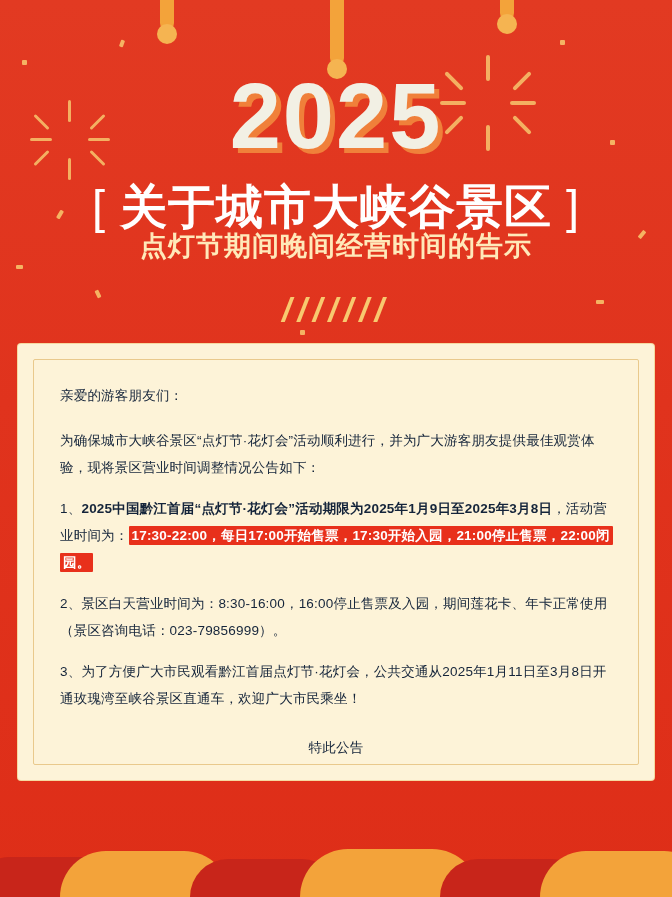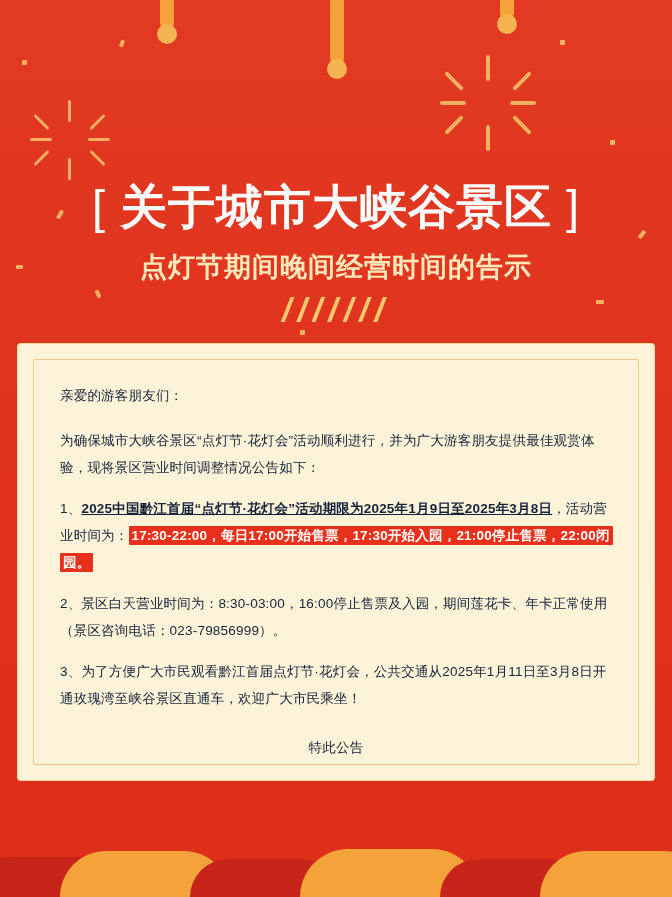--- a/index.html
+++ b/index.html
@@ -82,21 +82,21 @@
     font-weight: bold;
     color: #ffffff;
     letter-spacing: 1px;
   }
   .title-main .bracket {
     color: #ffffff;
     font-weight: normal;
   }
   .title-sub {
     position: absolute;
-    top: 249px;
+    top: 228px;
     left: 0;
     width: 100%;
     text-align: center;
     font-size: 27px;
     font-weight: bold;
     color: #ffe9ba;
     letter-spacing: 1px;
   }
   .slashes {
     position: absolute;
@@ -146,21 +146,21 @@
   .p.last { margin-top: 22px; text-align: center; }
   .hl {
     background: #e8301b;
     color: #ffffff;
     font-weight: bold;
     padding: 2px 3px;
     border-radius: 1px;
     box-decoration-break: clone;
     -webkit-box-decoration-break: clone;
   }
-  .b { font-weight: bold; text-decoration: underline; }
+  .b { font-weight: bold; }
   .sign {
     position: absolute;
     right: 26px;
     bottom: 46px;
     text-align: right;
     font-size: 13.5px;
     color: #14243a;
     line-height: 1.9;
   }
 
@@ -217,20 +217,21 @@
   <div class="confetti" style="left:58px;top:210px;width:4px;height:9px;transform:rotate(30deg);"></div>
   <div class="confetti" style="left:16px;top:265px;width:7px;height:4px;"></div>
   <div class="confetti" style="left:96px;top:290px;width:4px;height:8px;transform:rotate(-25deg);"></div>
   <div class="confetti" style="left:610px;top:140px;width:5px;height:5px;"></div>
   <div class="confetti" style="left:640px;top:230px;width:4px;height:9px;transform:rotate(40deg);"></div>
   <div class="confetti" style="left:596px;top:300px;width:8px;height:4px;"></div>
   <div class="confetti" style="left:560px;top:40px;width:5px;height:5px;"></div>
   <div class="confetti" style="left:120px;top:40px;width:4px;height:7px;transform:rotate(20deg);"></div>
   <div class="confetti" style="left:300px;top:330px;width:5px;height:5px;"></div>
 
+  <div class="year">2025</div>
 
   <div class="title-main">
     <span class="bracket">[</span>
     <span>关于城市大峡谷景区</span>
     <span class="bracket">]</span>
   </div>
 
   <div class="title-sub">点灯节期间晚间经营时间的告示</div>
   <div class="slashes">///////</div>
 
@@ -238,21 +239,21 @@
     <div class="card-inner">
 
       <p class="p greeting">亲爱的游客朋友们：</p>
 
       <p class="p">为确保城市大峡谷景区“点灯节·花灯会”活动顺利进行，并为广大游客朋友提供最佳观赏体验，现将景区营业时间调整情况公告如下：</p>
 
       <p class="p">
         <span>1、</span><span class="b">2025中国黔江首届“点灯节·花灯会”活动期限为2025年1月9日至2025年3月8日</span><span>，活动营业时间为：</span><span class="hl">17:30-22:00，每日17:00开始售票，17:30开始入园，21:00停止售票，22:00闭园。</span>
       </p>
 
-      <p class="p">2、景区白天营业时间为：8:30-03:00，16:00停止售票及入园，期间莲花卡、年卡正常使用（景区咨询电话：023-79856999）。</p>
+      <p class="p">2、景区白天营业时间为：8:30-16:00，16:00停止售票及入园，期间莲花卡、年卡正常使用（景区咨询电话：023-79856999）。</p>
 
       <p class="p">3、为了方便广大市民观看黔江首届点灯节·花灯会，公共交通从2025年1月11日至3月8日开通玫瑰湾至峡谷景区直通车，欢迎广大市民乘坐！</p>
 
       <p class="p last">特此公告</p>
 
       <div class="sign">
       </div>
     </div>
   </div>
 

